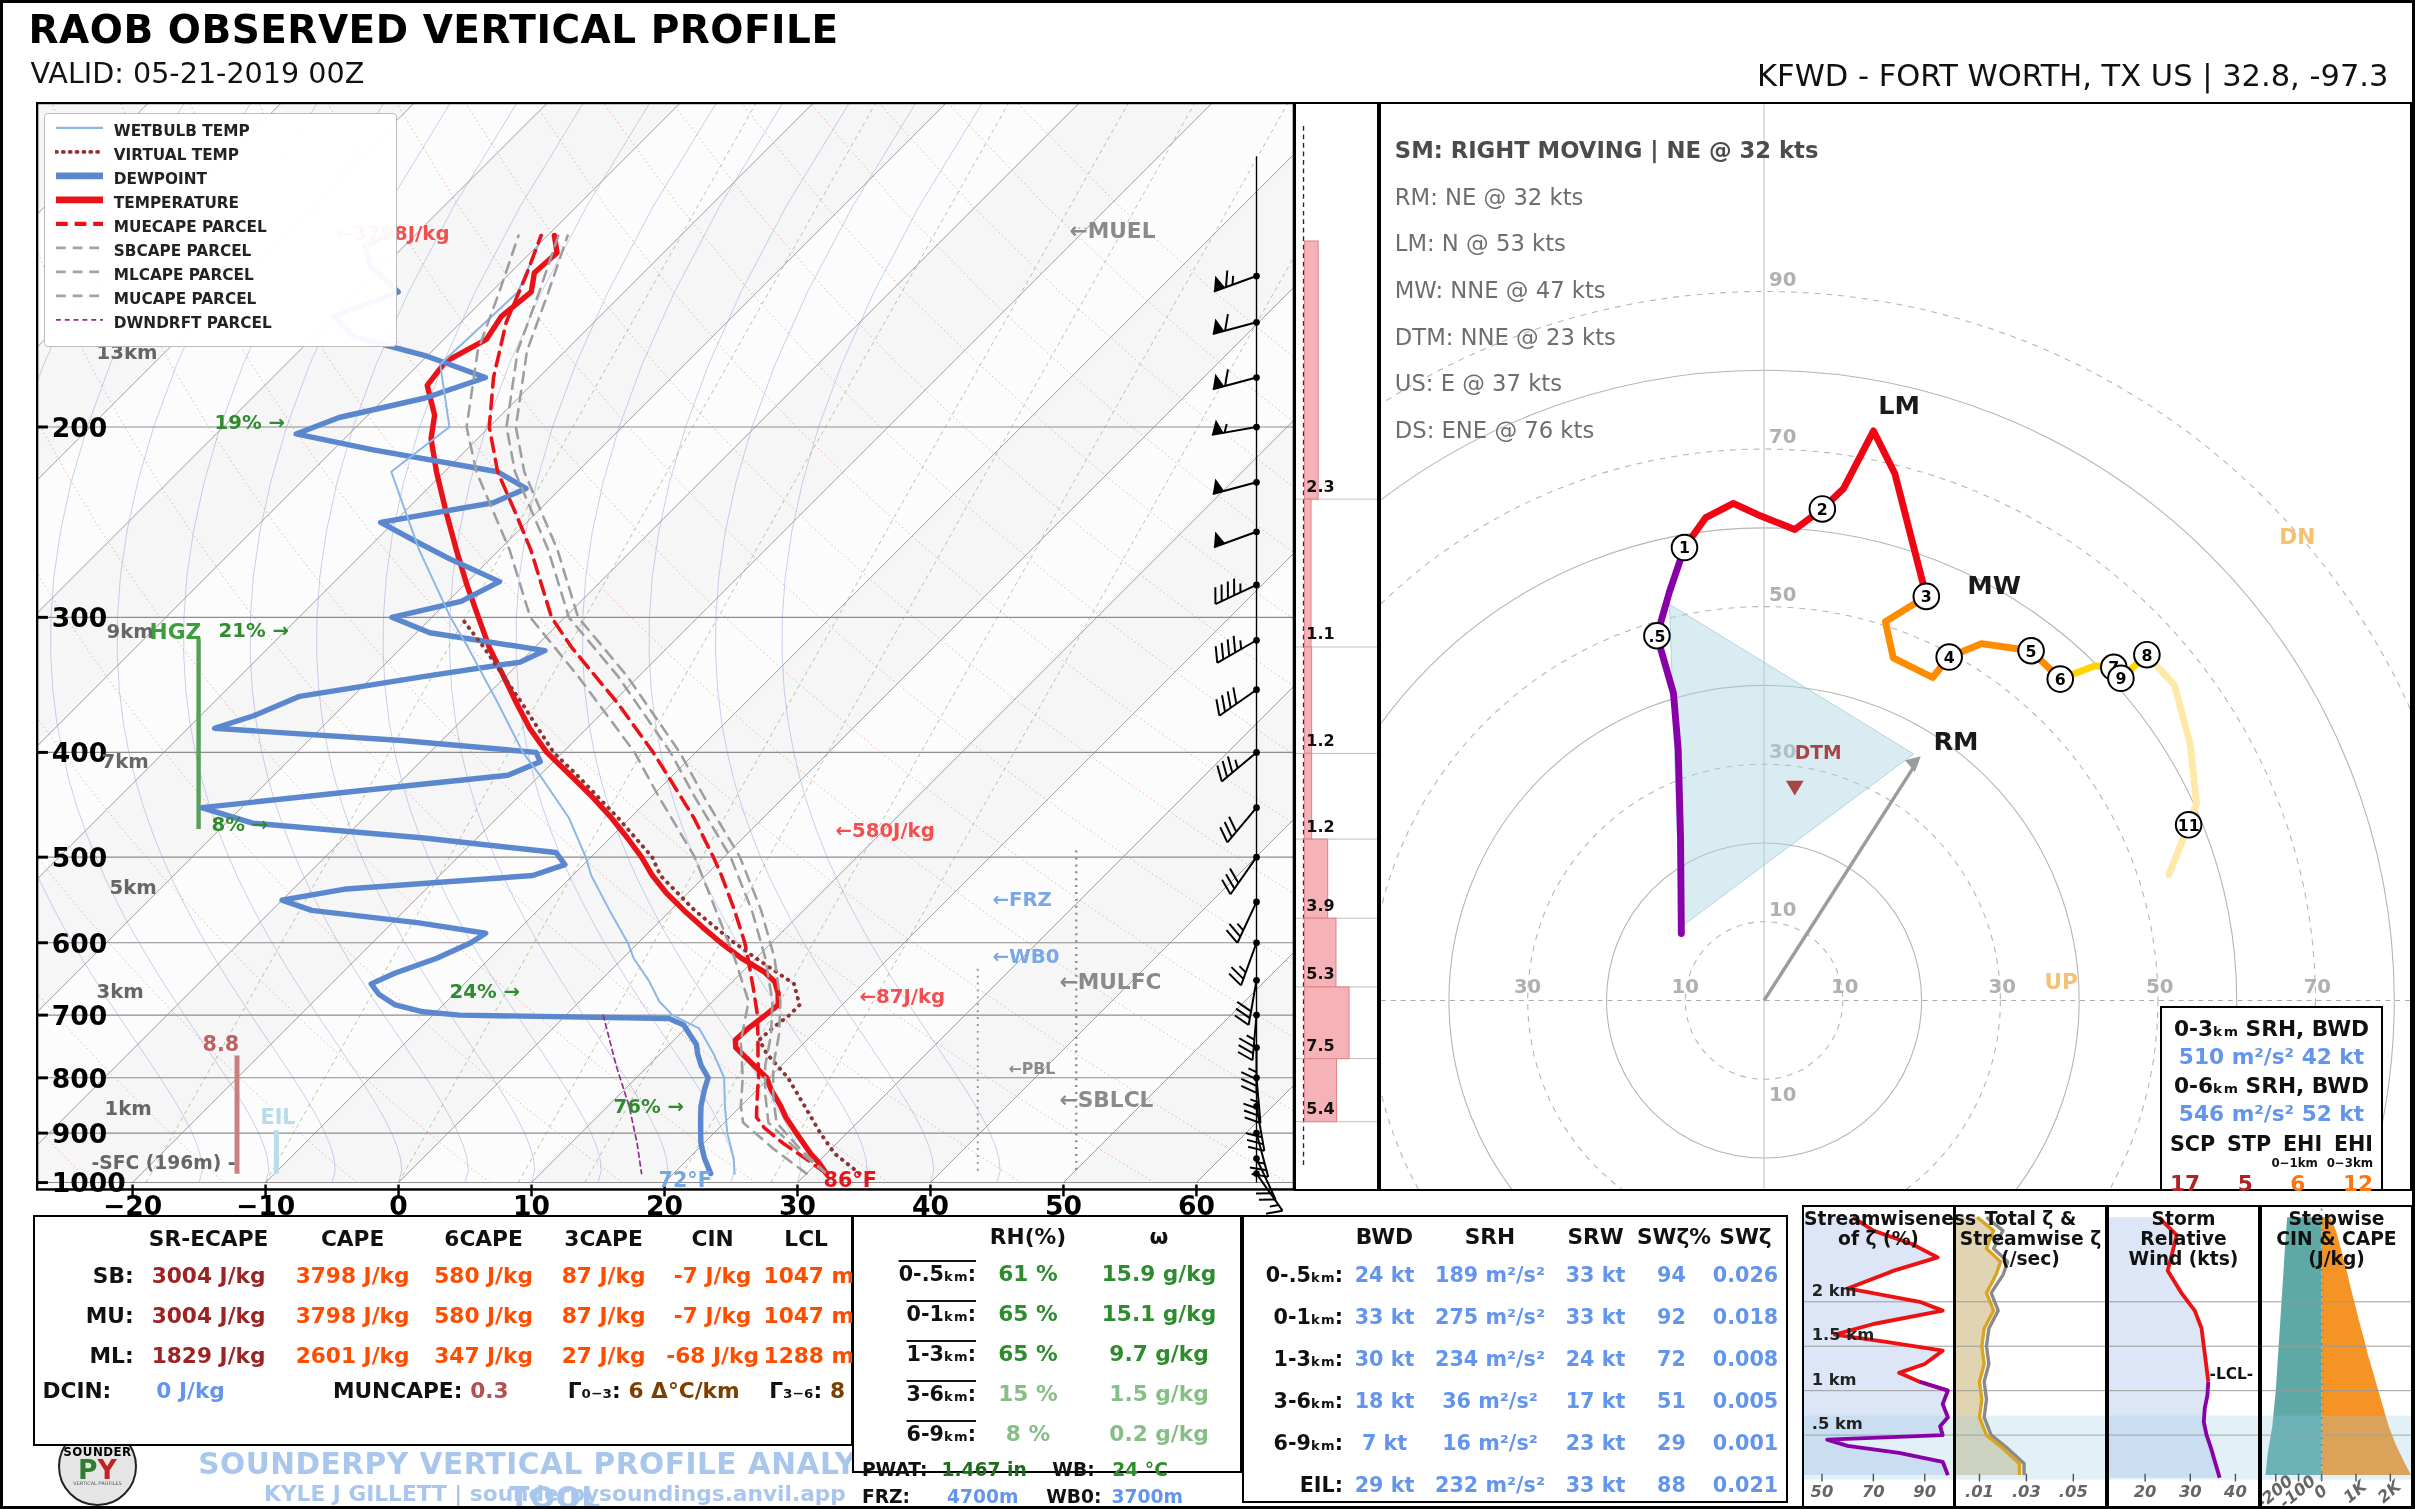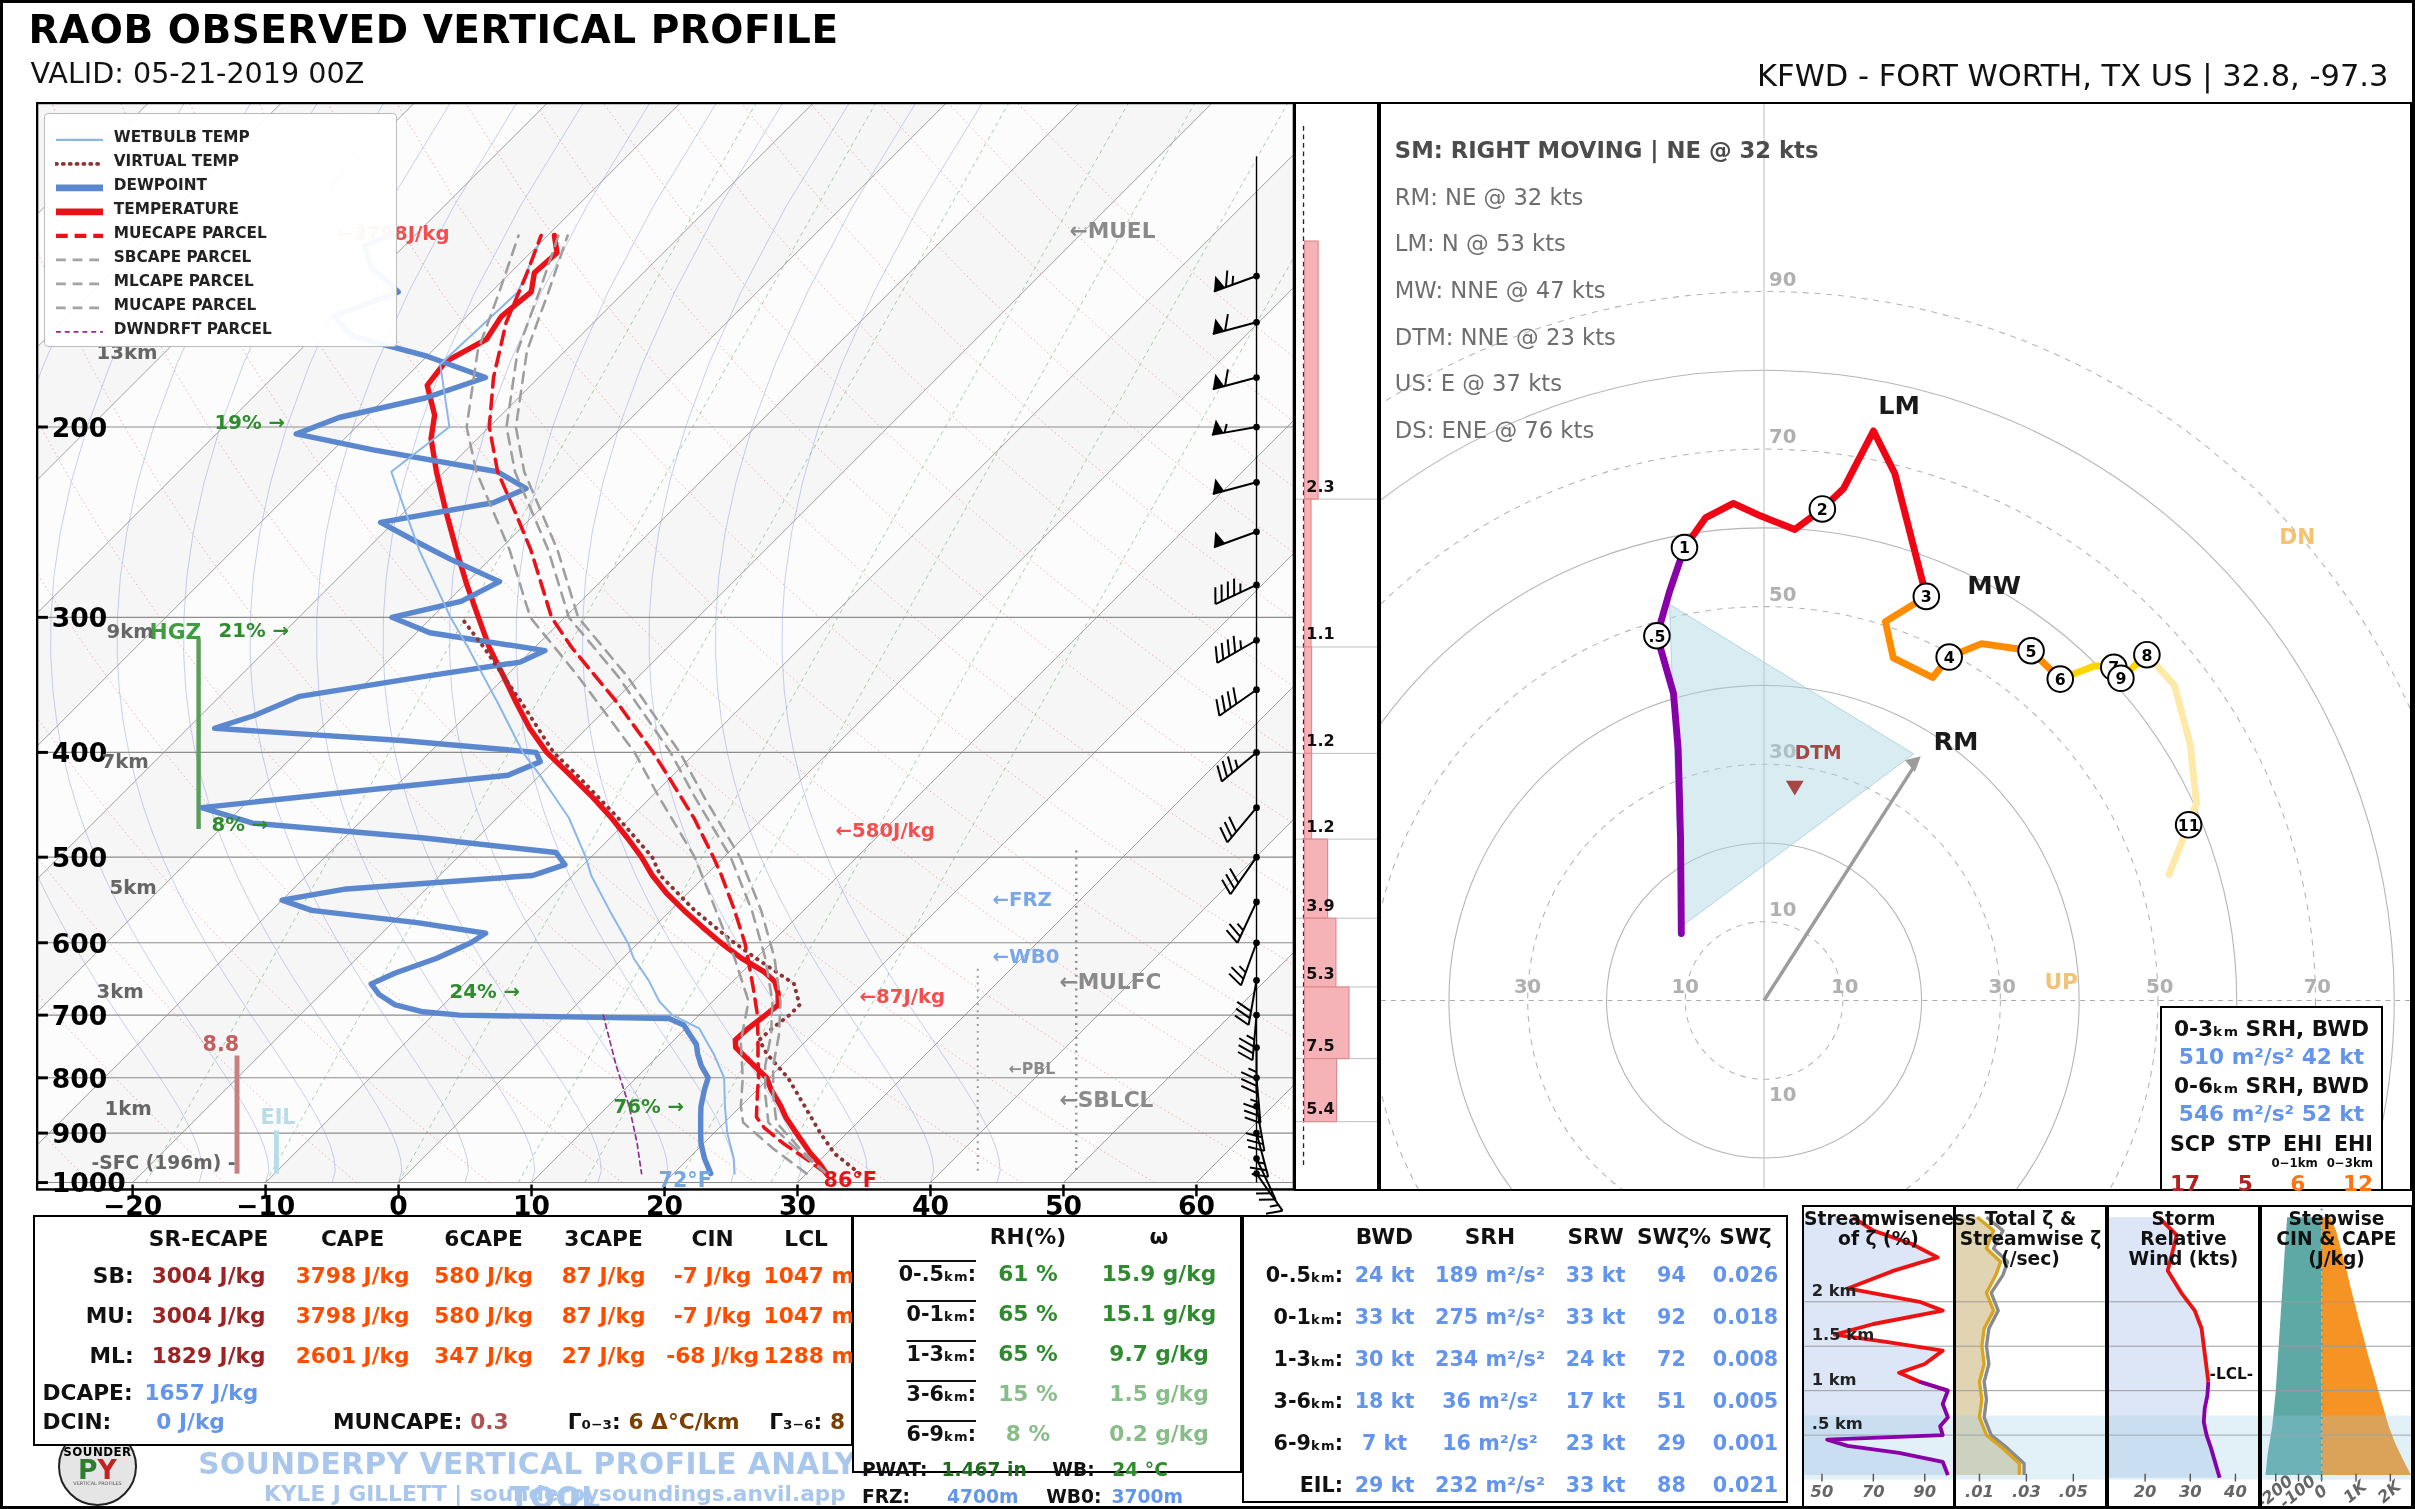--- a/index.html
+++ b/index.html
@@ -5,21 +5,21 @@
   html,body{margin:0;padding:0;background:#000;}
   .page{position:relative;width:2415px;height:1509px;background:#fff;border:3.9px solid #000;box-sizing:border-box;
         font-family:"DejaVu Sans","Liberation Sans",sans-serif;overflow:hidden;}
   .abs{position:absolute;}
   .panel{position:absolute;border:2px solid #000;box-sizing:border-box;background:#fff;}
   .hdr-title{position:absolute;left:25.6px;top:3.9px;font-size:39px;font-weight:900;color:#000;letter-spacing:0.5px;}
   .hdr-valid{position:absolute;left:27.6px;top:53px;font-size:28.6px;font-weight:500;color:#111;}
   .hdr-station{position:absolute;right:23.6px;top:55px;font-size:30.5px;font-weight:500;color:#111;}
   .legend{position:absolute;left:41px;top:110px;width:331px;background:rgba(255,255,255,.95);
           border:1.5px solid #bbb;border-radius:3.9px;padding:7.9px 9.9px;z-index:5;}
-  .legend .row{display:flex;align-items:flex-end;height:24px;}
+  .legend .row{display:flex;align-items:flex-start;height:24px;}
   .legend svg{flex:0 0 49px;margin-right:9.9px;}
   .legend span{font-size:15.3px;font-weight:600;color:#222;}
   .anno{position:absolute;white-space:nowrap;line-height:1;}
   .smblock{position:absolute;left:13.8px;top:33px;z-index:4;}
   .smblock div{font-size:22.7px;color:#6e6e6e;margin-bottom:20.7px;white-space:nowrap;}
   .smblock div:first-child{font-weight:800;color:#4c4c4c;}
   .srhbox{position:absolute;left:2157px;top:1003px;width:223px;height:185px;border:2.5px solid #000;background:#fff;
           z-index:6;padding:5.9px 7.9px;box-sizing:border-box;text-align:center;}
   .srhbox .l1{font-size:21.7px;font-weight:800;color:#111;margin-top:2px;}
   .srhbox .l2{font-size:21.7px;font-weight:800;color:#6495ed;margin:3px 0 3.9px;}
@@ -592,24 +592,20 @@
       <div class="c or">1047 m</div>
 
       <div class="lab blk">ML:</div>
       <div class="c mr">1829 J/kg</div>
       <div class="c or">2601 J/kg</div>
       <div class="c or">347 J/kg</div>
       <div class="c or">27 J/kg</div>
       <div class="c or">-68 J/kg</div>
       <div class="c or">1288 m</div>
     </div>
-    <div style="display:flex;margin-top:2px;line-height:29.6px;">
-      <span class="lab blk" style="line-height:29.6px">DCAPE:</span>
-      <span class="c bl" style="line-height:29.6px;margin-left:11.8px">1657 J/kg</span>
-    </div>
     <div style="display:flex;line-height:29.6px;">
       <span class="lab blk" style="line-height:29.6px">DCIN:</span>
       <span class="c bl" style="line-height:29.6px;margin-left:45px">0 J/kg</span>
       <span class="c blk" style="line-height:29.6px;margin-left:108px">MUNCAPE:</span>
       <span class="c mv" style="line-height:29.6px;margin-left:7.9px">0.3</span>
       <span class="c blk" style="line-height:29.6px;margin-left:59px">Γ₀₋₃:</span>
       <span class="c br" style="line-height:29.6px;margin-left:7.9px">6 Δ°C/km</span>
       <span class="c blk" style="line-height:29.6px;margin-left:29.6px">Γ₃₋₆:</span>
       <span class="c br" style="line-height:29.6px;margin-left:7.9px">8 Δ°C/km</span>
     </div>

